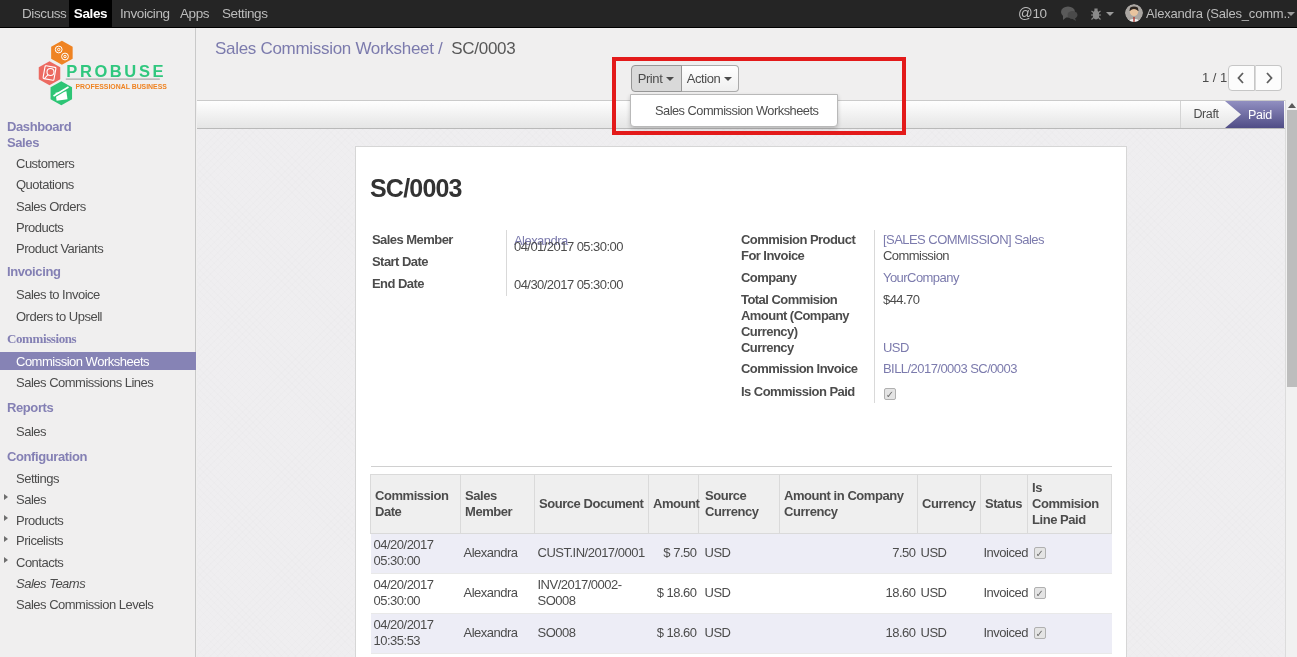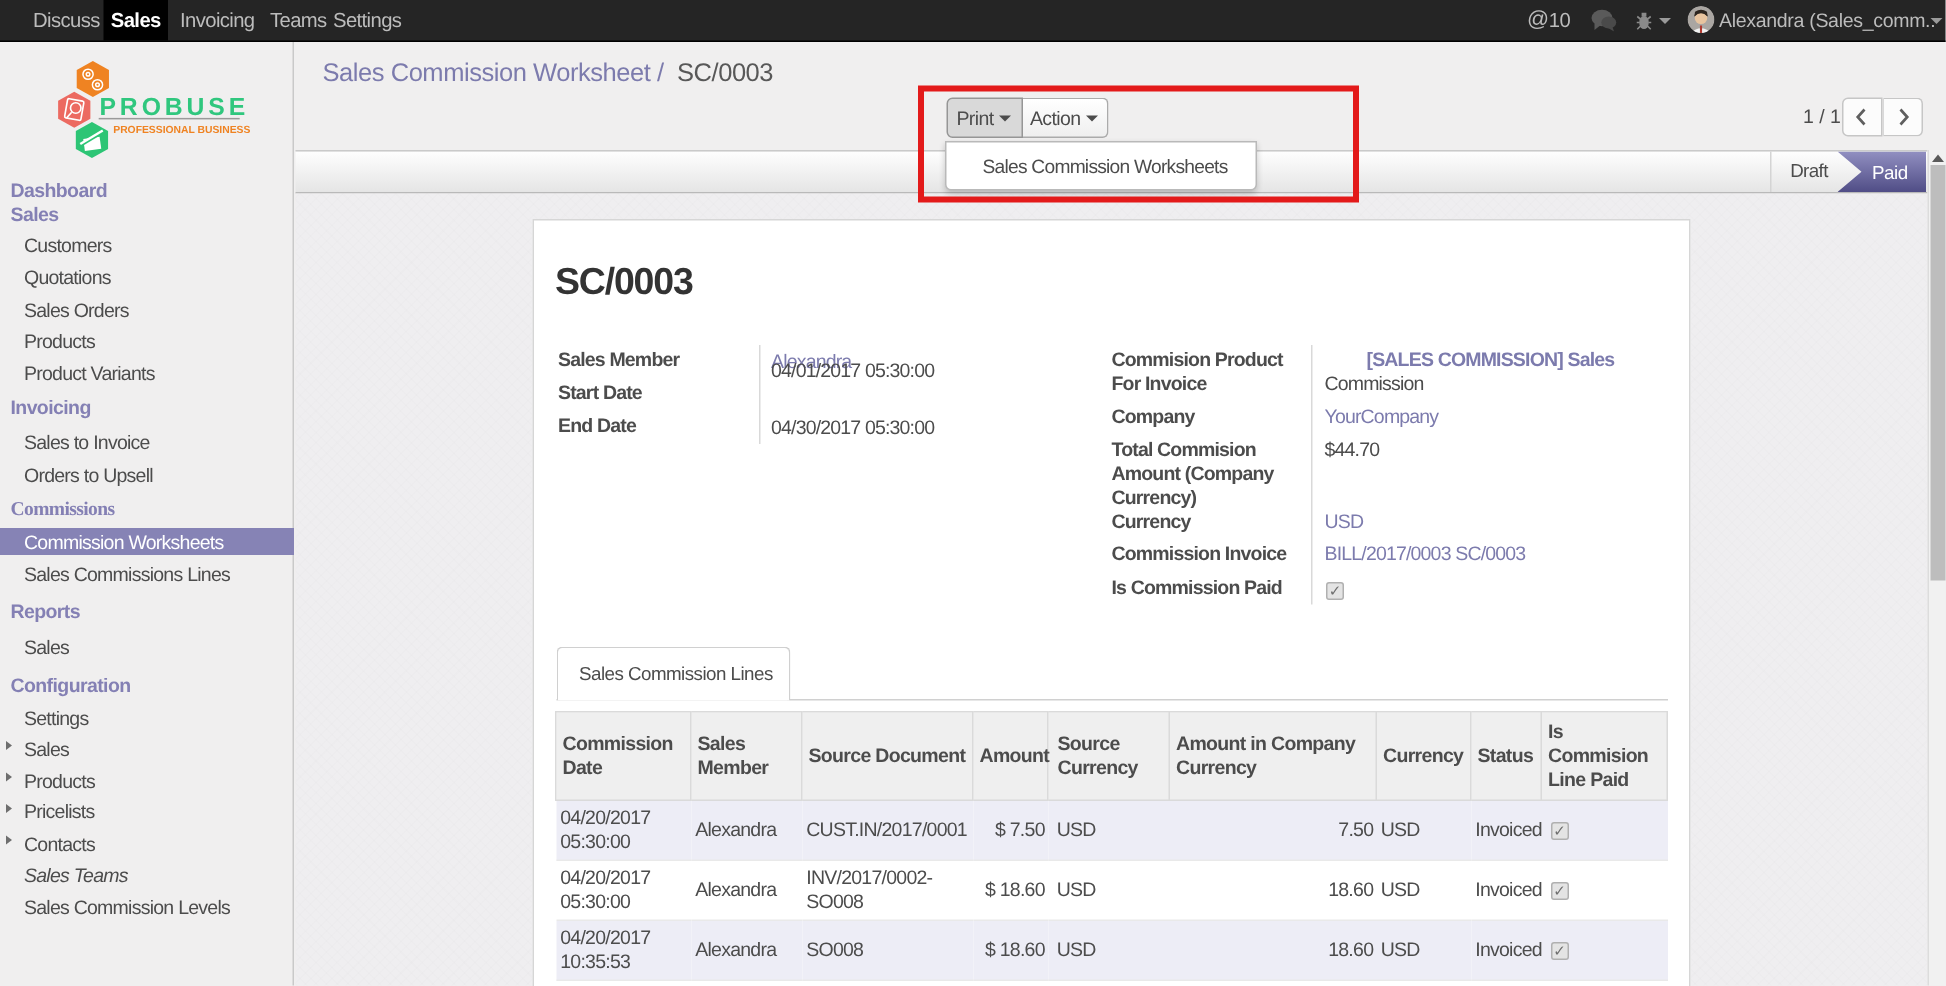--- a/index.html
+++ b/index.html
@@ -54,21 +54,21 @@
   td:nth-child(5), th:nth-child(5) { padding-left:6px; }
   tr.odd td { background:#ededf6; }
   .num { text-align:right; }
 </style>
 </head>
 <body>
 <div id="topbar">
   <div class="tb-item" style="left:22px;">Discuss</div>
   <div class="tb-item" id="tb-sales" style="left:69px; width:43px;">Sales</div>
   <div class="tb-item" style="left:120px;">Invoicing</div>
-  <div class="tb-item" style="left:180px;">Teams</div>
+  <div class="tb-item" style="left:180px;">Apps</div>
   <div class="tb-item" style="left:222px;">Settings</div>
   <div class="tb-item" style="left:1018px; font-size:14.5px;">@</div>
   <div class="tb-item" style="left:1032.5px; font-size:13.5px;">10</div>
   <svg class="abs" style="left:1060px; top:6px; z-index:31;" width="18" height="15">
     <ellipse cx="8" cy="6" rx="7" ry="5.5" fill="#5a5a5a"></ellipse>
     <path d="M3 10 L3 14 L8 10 Z" fill="#5a5a5a"></path>
     <ellipse cx="12.5" cy="9" rx="5" ry="4" fill="#4a4a4a"></ellipse>
     <path d="M15 12 L16 15 L11 12 Z" fill="#4a4a4a"></path>
   </svg>
   <svg class="abs" style="left:1091px; top:7px; z-index:31;" width="10" height="13">
@@ -189,34 +189,33 @@
       <div class="vline" style="left:150px; top:83px; height:66px;"></div>
       <div class="flabel" style="left:16px; top:85px;">Sales Member</div>
       <div class="flink" style="left:158px; top:86px;">Alexandra</div>
       <div class="flabel" style="left:16px; top:107px;">Start Date</div>
       <div class="fval" style="left:158px; top:92px;">04/01/2017 05:30:00</div>
       <div class="flabel" style="left:16px; top:129px;">End Date</div>
       <div class="fval" style="left:158px; top:130px;">04/30/2017 05:30:00</div>
 
       <div class="vline" style="left:518px; top:83px; height:173px;"></div>
       <div class="flabel" style="left:385px; top:85px; width:125px; line-height:16px;">Commision Product For Invoice</div>
-      <div class="flink" style="left:555px; top:85px;font-weight:bold;">[SALES COMMISSION] Sales</div>
+      <div class="flink" style="left:527px; top:85px;">[SALES COMMISSION] Sales</div>
       <div class="fval" style="left:527px; top:101px;">Commission</div>
       <div class="flabel" style="left:385px; top:123px;">Company</div>
       <div class="flink" style="left:527px; top:123px;">YourCompany</div>
       <div class="flabel" style="left:385px; top:145px; width:130px; line-height:16px;">Total Commision Amount (Company Currency)</div>
       <div class="fval" style="left:527px; top:145px;">$44.70</div>
       <div class="flabel" style="left:385px; top:193px;">Currency</div>
       <div class="flink" style="left:527px; top:193px;">USD</div>
       <div class="flabel" style="left:385px; top:214px;">Commission Invoice</div>
       <div class="flink" style="left:527px; top:214px;">BILL/2017/0003 SC/0003</div>
       <div class="flabel" style="left:385px; top:237px;">Is Commission Paid</div>
       <div class="cb" style="left:528px; top:241px;">✓</div>
 
-      <div id="tab">Sales Commission Lines</div>
       <div id="tabline"></div>
       <div id="tbl">
         <table>
           <colgroup>
             <col style="width:90px">
               <col style="width:74px">
               <col style="width:114px">
               <col style="width:50px">
             <col style="width:81px">
               <col style="width:138px">

